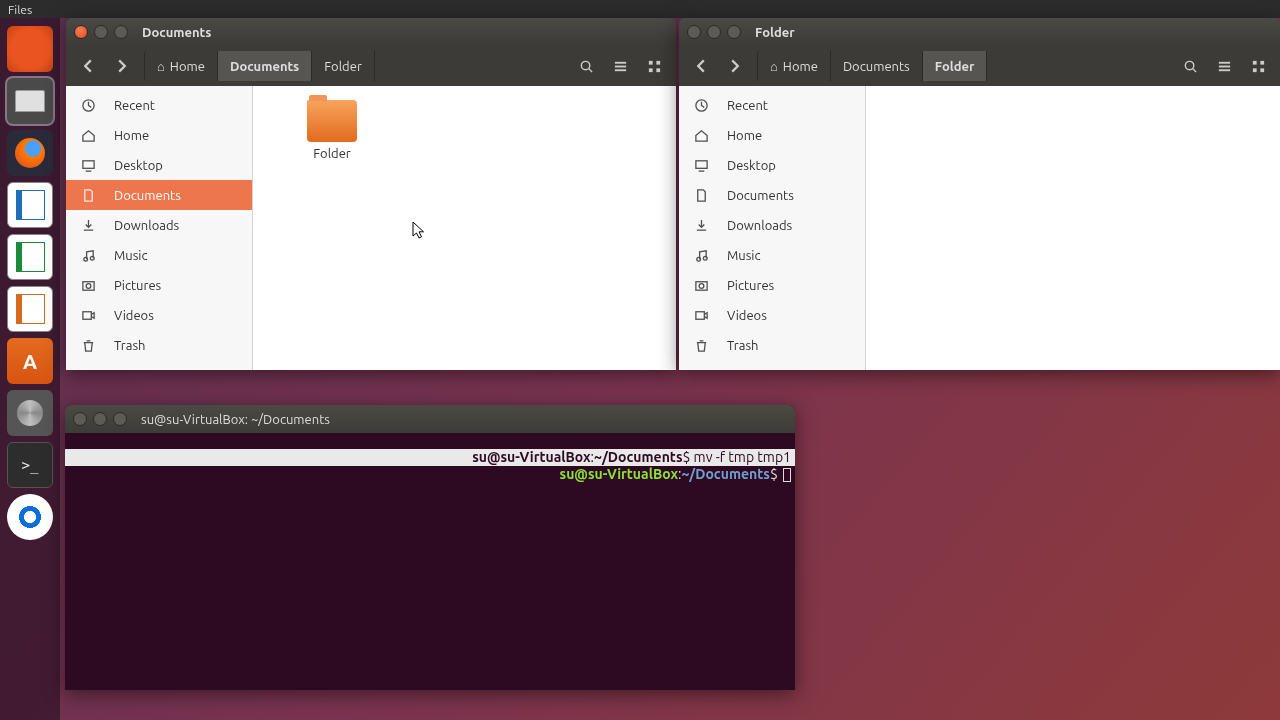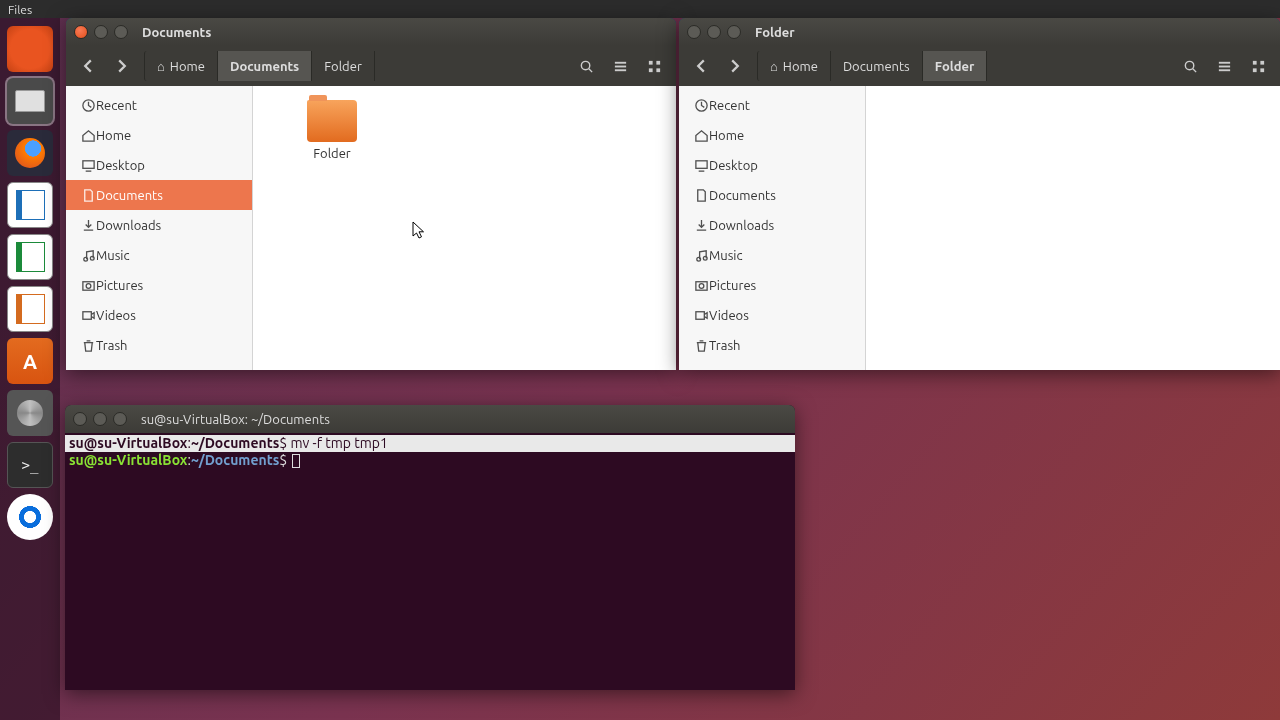--- a/index.html
+++ b/index.html
@@ -34,39 +34,39 @@
 .titlebar .title { color: #ddd; font-size: 13px; font-weight: bold; margin-left: 8px; }
 .toolbar { height: 40px; background: #3c3b37; display: flex; align-items: center; padding: 0 6px; gap:2px;}
 .tbtn { width: 32px; height: 30px; display:flex; align-items:center; justify-content:center; color:#ccc; border-radius:3px;}
 .pathbar { display:flex; align-items:center; height:30px; margin-left:4px;}
 .pathseg { padding: 0 12px; height:30px; display:flex; align-items:center; gap:5px; color:#ddd; font-size:13px; border-right:1px solid #2a2a26;}
 .pathseg.first{border-left:1px solid #2a2a26; border-radius:3px 0 0 3px;}
 .pathseg.active{ background:#565551; font-weight:bold;}
 .toolbar .spacer{flex:1;}
 .body { display:flex; background:#fff; height: calc(100% - 68px);}
 .sidebar { width: 187px; background:#f7f7f7; border-right:1px solid #d4d4d4; padding-top:4px;}
-.sitem { height:30px; display:flex; align-items:center; gap:0; padding-left:14px; color:#333; font-size:13px;}
+.sitem { height:30px; display:flex; align-items:center; gap:18px; padding-left:14px; color:#333; font-size:13px;}
 .sitem.active { background:#ed764d; color:#fff;}
 .sitem .sicon{width:16px; display:flex; align-items:center; justify-content:center; font-size:14px; color:inherit; opacity:.85;}
 .content { flex:1; background:#fff; padding:14px 24px; display:flex; flex-wrap:wrap; align-content:flex-start; gap:16px 30px; position:relative;}
 .fileitem { width:110px; display:flex; flex-direction:column; align-items:center; gap:4px;}
 .fileitem .icon{ width:50px; height:42px;}
 .fileitem .label{ font-size:13px; color:#333; text-align:center;}
 .foldericon{ background:linear-gradient(#f8a45c,#e26b1f); border-radius:2px 4px 4px 4px; position:relative;}
 .foldericon::before{content:"";position:absolute;top:-5px;left:2px;width:18px;height:6px;background:#f0945a;border-radius:2px 2px 0 0;}
 .scripticon{ background:#fff; border:1px solid #aaa; position:relative; width:40px; height:46px;}
 .scripticon::before{content:"";position:absolute;top:6px;left:5px;right:5px;height:28px;background:repeating-linear-gradient(#bbb,#bbb 1px,transparent 1px,transparent 4px);}
 .scripticon::after{content:"";position:absolute;top:0;right:0;width:10px;height:10px;background:linear-gradient(135deg,#fff 50%,#ccc 50%);}
 .txticon{background:#fff;border:1px solid #aaa;width:40px;height:46px;position:relative;}
 .txticon::before{content:"";position:absolute;top:8px;left:6px;right:6px;height:26px;background:repeating-linear-gradient(#ccc,#ccc 1px,transparent 1px,transparent 5px);}
 
 .terminal { position:absolute; background:#2d0a22; font-family:"Ubuntu Mono","DejaVu Sans Mono",monospace; font-size:14px;}
 .terminal .titlebar{background:linear-gradient(#4a4944,#3c3b37);}
 .terminal .title{font-weight:normal;}
-.termbody{ padding:2px 0; line-height:17px; white-space:pre;}
+.termbody{ padding:16px 0; line-height:17px; white-space:pre;text-align:right;}
 .termline{padding:0 4px;}
 .termline.inv{background:#e9e9e9;color:#2d0a22;}
 .prompt-user{color:#8ae234;font-weight:bold;}
 .prompt-path{color:#729fcf;font-weight:bold;}
 .prompt-plain{color:#ddd;}
 .termline.inv .prompt-user,.termline.inv .prompt-path,.termline.inv .prompt-plain{color:#2d0a22;}
 .cursorbox{display:inline-block;width:8px;height:14px;border:1px solid #ddd;vertical-align:middle;margin-left:2px;}
 
 .cursor-pointer{position:absolute; left:412px; top:221px; pointer-events:none;}
 .cursor-pointer svg{display:block;}

